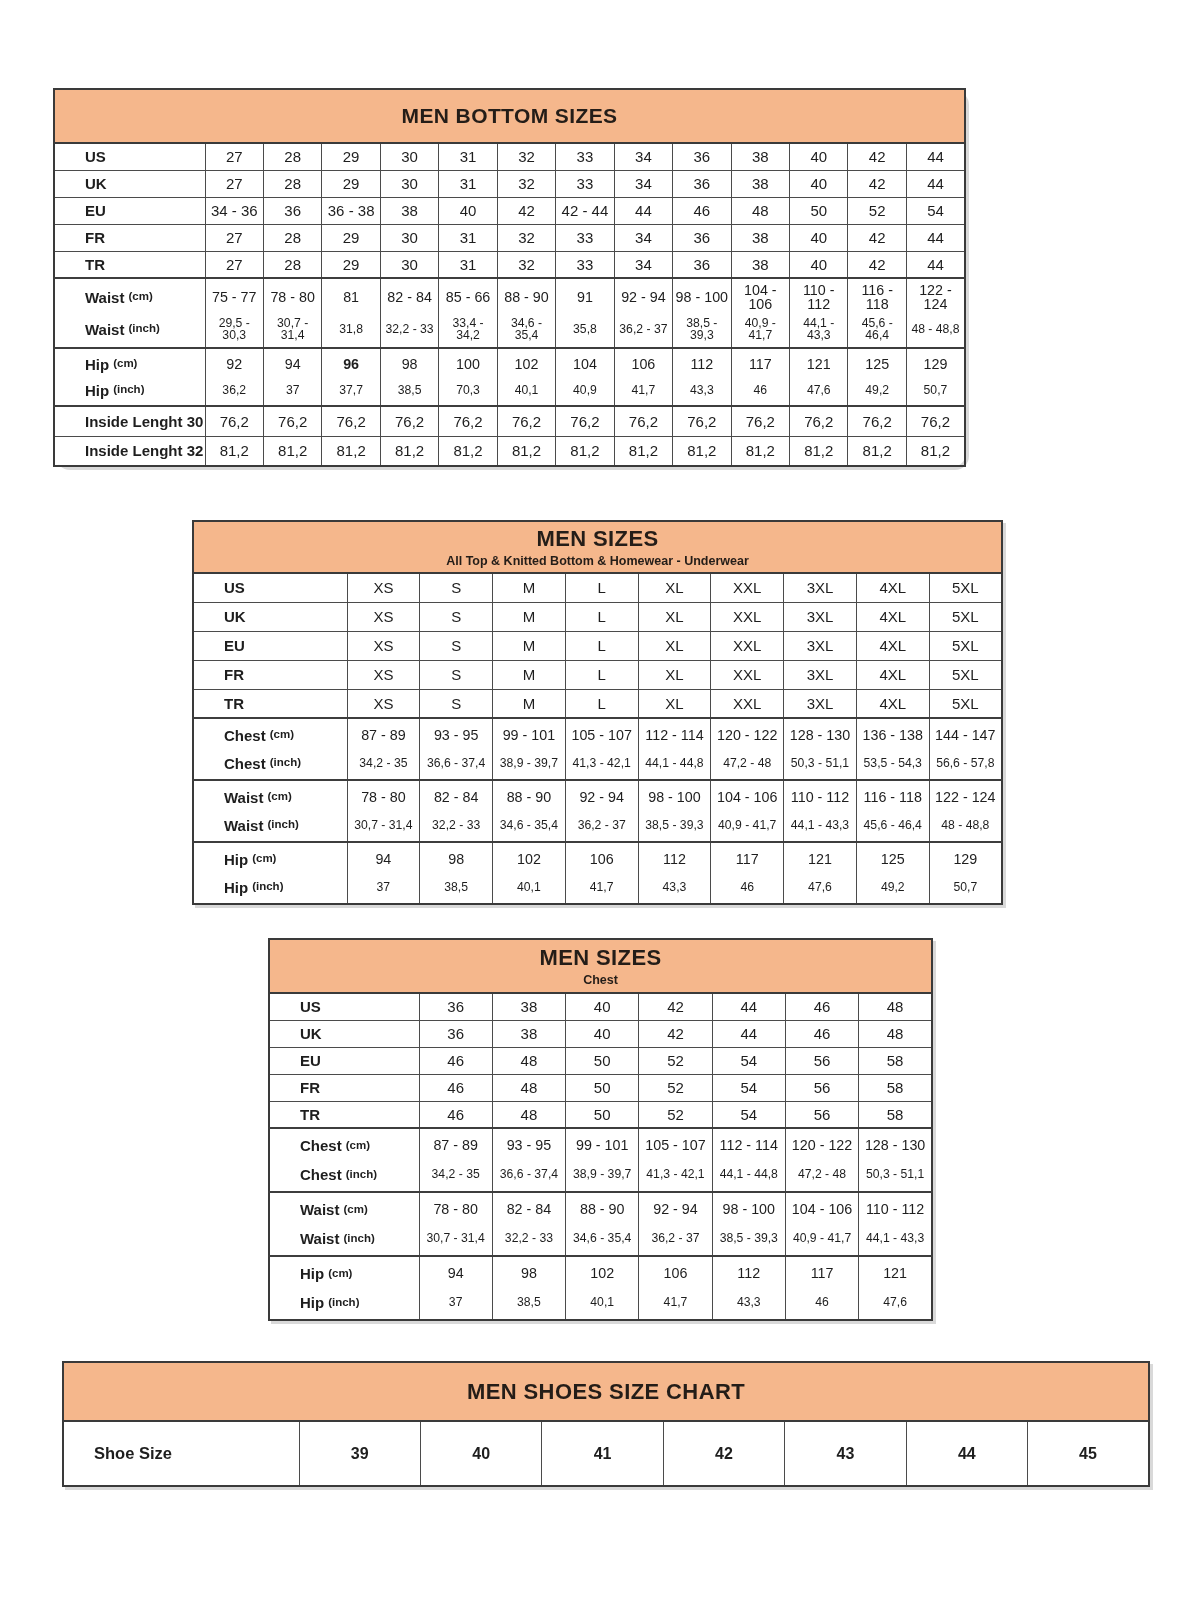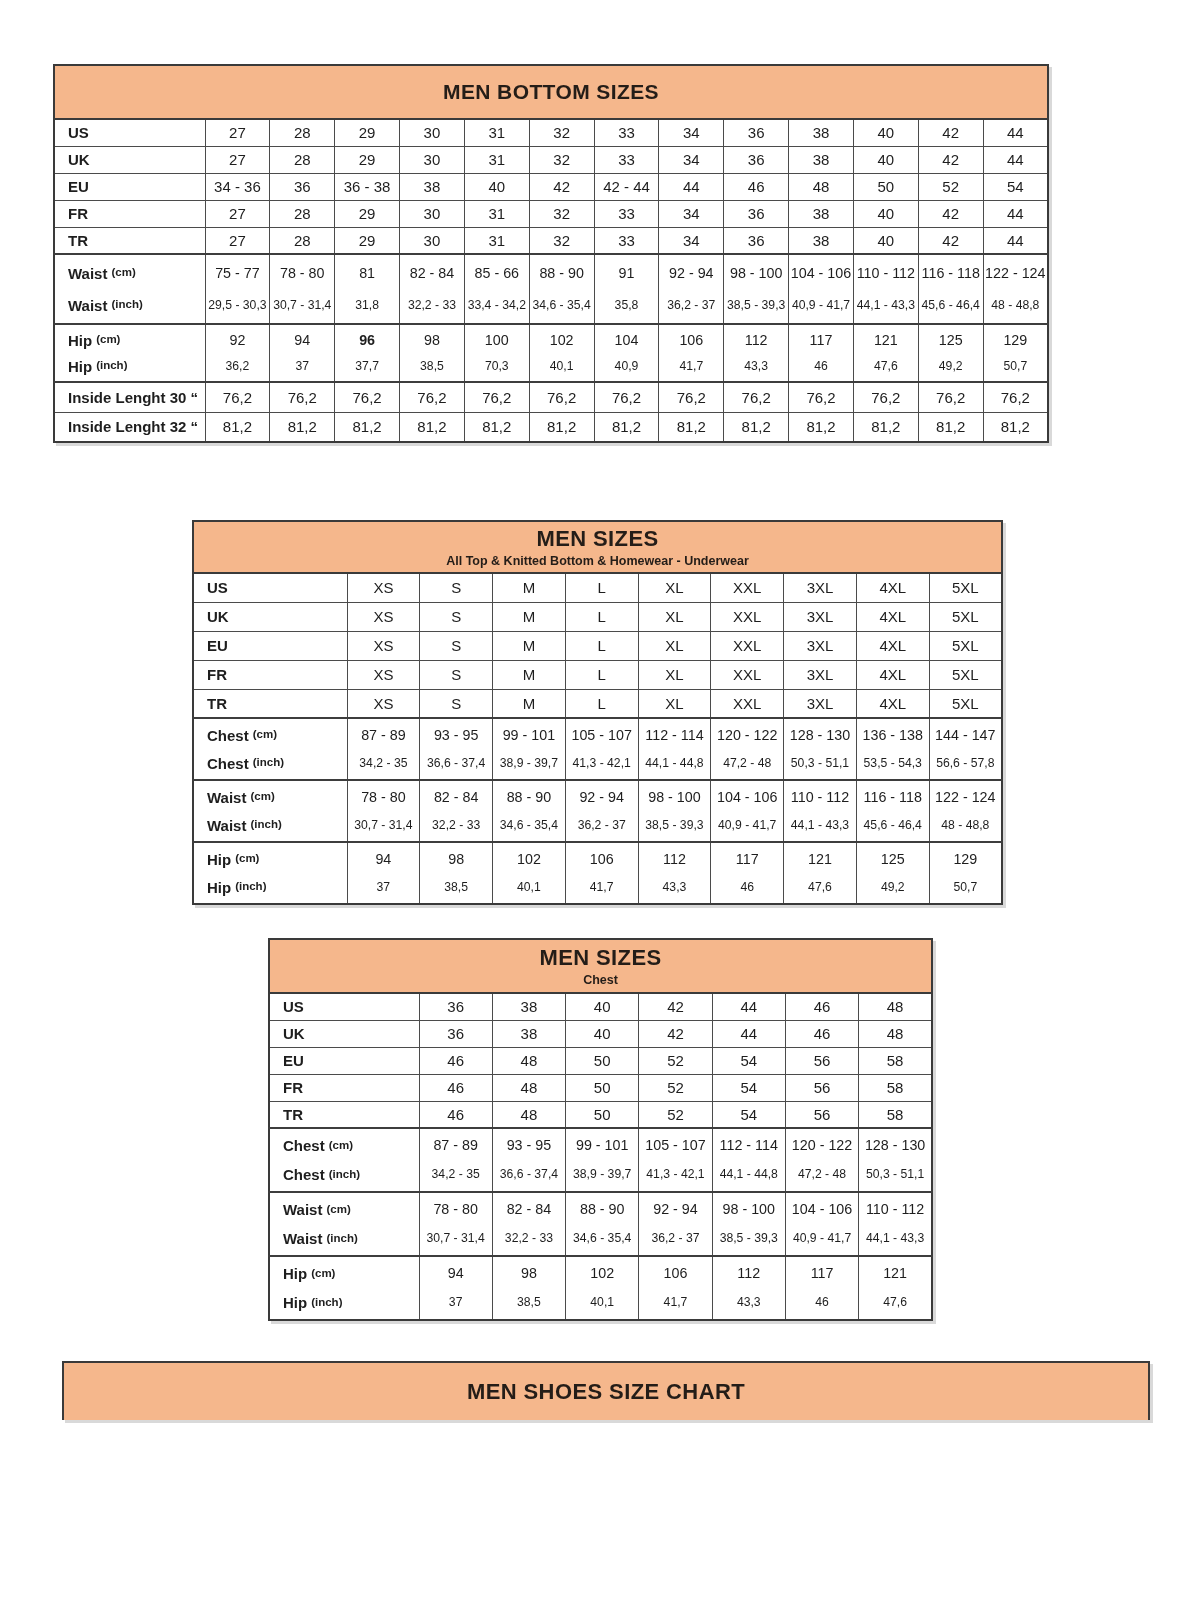--- a/index.html
+++ b/index.html
@@ -11,39 +11,39 @@
   .tbl-header{
     box-sizing:border-box;background:#F5B78C;border:2.4px solid #3a3a3a;border-bottom:none;
     display:flex;flex-direction:column;align-items:center;justify-content:center;
   }
   .tbl-title{font-weight:bold;font-size:21px;letter-spacing:.4px;color:#241d18;}
   .tbl-subtitle{font-weight:bold;font-size:12.5px;margin-top:2px;color:#241d18;}
   .tbl-subtitle:empty{display:none;}
   table{border-collapse:collapse;width:100%;table-layout:fixed;border:2.4px solid #3a3a3a;}
   td{border:1.6px solid #4b4b4b;text-align:center;vertical-align:middle;font-size:15px;padding:0;overflow:hidden;}
   tr.thick-top td{border-top-width:2.2px;border-top-color:#3d3d3d;}
-  .label-cell{text-align:left;padding-left:13px;}
+  .label-cell{text-align:left;padding-left:30px;}
   .lbl-main{font-weight:bold;font-size:15px;white-space:nowrap;}
   .lbl-unit{font-weight:bold;font-size:11.5px;margin-left:4px;white-space:nowrap;}
   .cell-line{display:flex;align-items:center;justify-content:center;line-height:1;}
   .label-line{justify-content:flex-start;}
   .cm-line{font-size:14.3px;}
   .in-line{font-size:12.2px;}
   .cells-bold .data-cell{font-weight:bold;font-size:16px;}
   .cells-small .data-cell{font-size:14px;}
   [data-table="3"] .lbl-main{font-size:16.5px;}
   [data-table="0"] .tbl-title{font-size:21px;}
   [data-table="1"] .tbl-title,[data-table="2"] .tbl-title,[data-table="3"] .tbl-title{font-size:22px;}
 </style>
 </head>
 <body>
 
 <main>
 
-  <section class="size-table" data-table="0" style="left: 53px; top: 64px; width: 996px;">
+  <section class="size-table" data-table="0" style="left: 53px; top: 88px; width: 913px; border-radius: 14px;">
     <div class="tbl-header" style="height: 54px;">
       <div class="tbl-title">MEN BOTTOM SIZES</div>
 
     </div>
     <table>
         <colgroup>
           <col style="width: 151px;">
           <col>
           <col>
           <col>
@@ -799,17 +799,31 @@
           <col style="width: 236px;">
           <col>
           <col>
           <col>
           <col>
           <col>
           <col>
           <col>
         </colgroup>
         <tbody>
+          <tr class="cells-bold" style="height: 65px;">
+            <td class="label-cell">
+              <div class="cell-line label-line">
+                <span class="lbl-main">Shoe Size</span>
+              </div>
+            </td>
+            <td class="data-cell">39</td>
+            <td class="data-cell">40</td>
+            <td class="data-cell">41</td>
+            <td class="data-cell">42</td>
+            <td class="data-cell">43</td>
+            <td class="data-cell">44</td>
+            <td class="data-cell">45</td>
+          </tr>
         </tbody>
       </table>
   </section>
 
 </main>
 
 </body></html>

